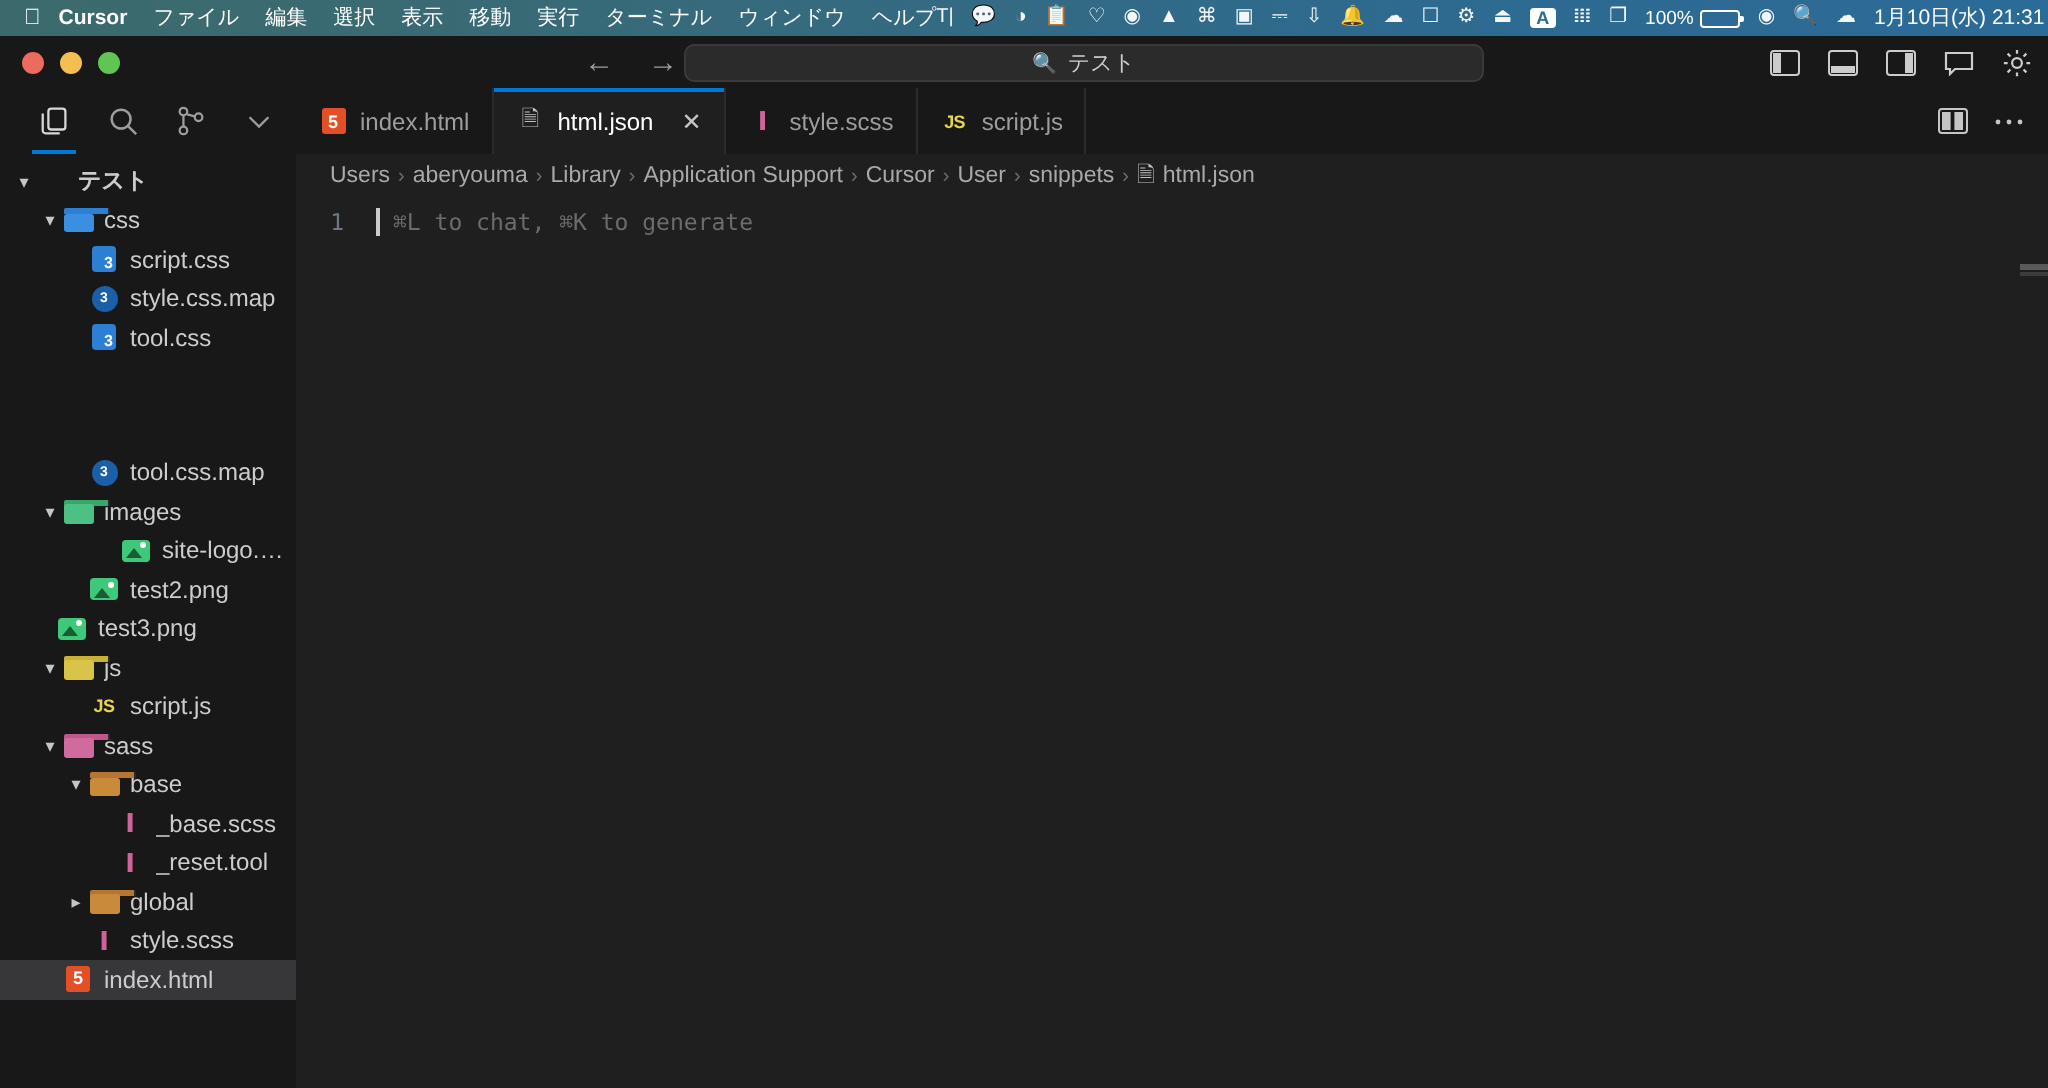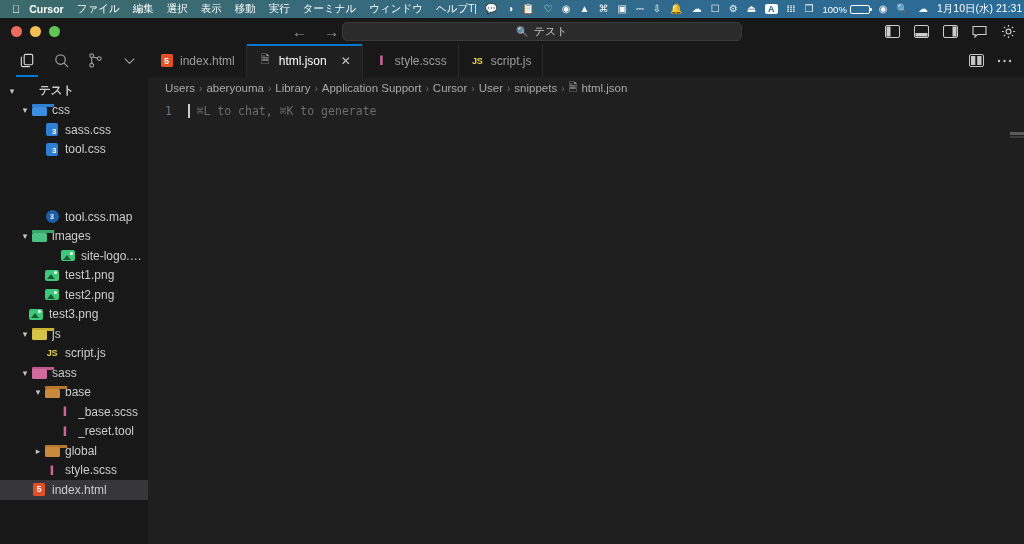--- a/index.html
+++ b/index.html
@@ -300,21 +300,28 @@
               <span class="body" style="background:#3a8fe0"></span>
             </span>
           </span>
           <span class="lbl">css</span>
         </div>
         <div class="row" style="padding-left: 32px;">
           <span class="twisty empty">▾</span>
           <span class="ficon">
             <span class="ic-sq" style="background:#2d7fd3">3</span>
           </span>
-          <span class="lbl">sass.css</span>
+          <span class="lbl">script.css</span>
+        </div>
+        <div class="row" style="padding-left: 32px;">
+          <span class="twisty empty">▾</span>
+          <span class="ficon">
+            <span class="ic-circle" style="background:#1b5fa8">3</span>
+          </span>
+          <span class="lbl">style.css.map</span>
         </div>
         <div class="row" style="padding-left: 32px;">
           <span class="twisty empty">▾</span>
           <span class="ficon">
             <span class="ic-sq" style="background:#2d7fd3">3</span>
           </span>
           <span class="lbl">tool.css</span>
         </div>
         <div class="row" style="padding-left: 32px; margin-top: 48px;">
           <span class="twisty empty">▾</span>
@@ -332,27 +339,20 @@
             </span>
           </span>
           <span class="lbl">images</span>
         </div>
         <div class="row" style="padding-left: 48px;">
           <span class="twisty empty">▾</span>
           <span class="ficon">
             <span class="ic-img"></span>
           </span>
           <span class="lbl">site-logo.png</span>
-        </div>
-        <div class="row" style="padding-left: 32px;">
-          <span class="twisty empty">▾</span>
-          <span class="ficon">
-            <span class="ic-img"></span>
-          </span>
-          <span class="lbl">test1.png</span>
         </div>
         <div class="row" style="padding-left: 32px;">
           <span class="twisty empty">▾</span>
           <span class="ficon">
             <span class="ic-img"></span>
           </span>
           <span class="lbl">test2.png</span>
         </div>
         <div class="row" style="padding-left: 16px;">
           <span class="twisty empty">▾</span>

